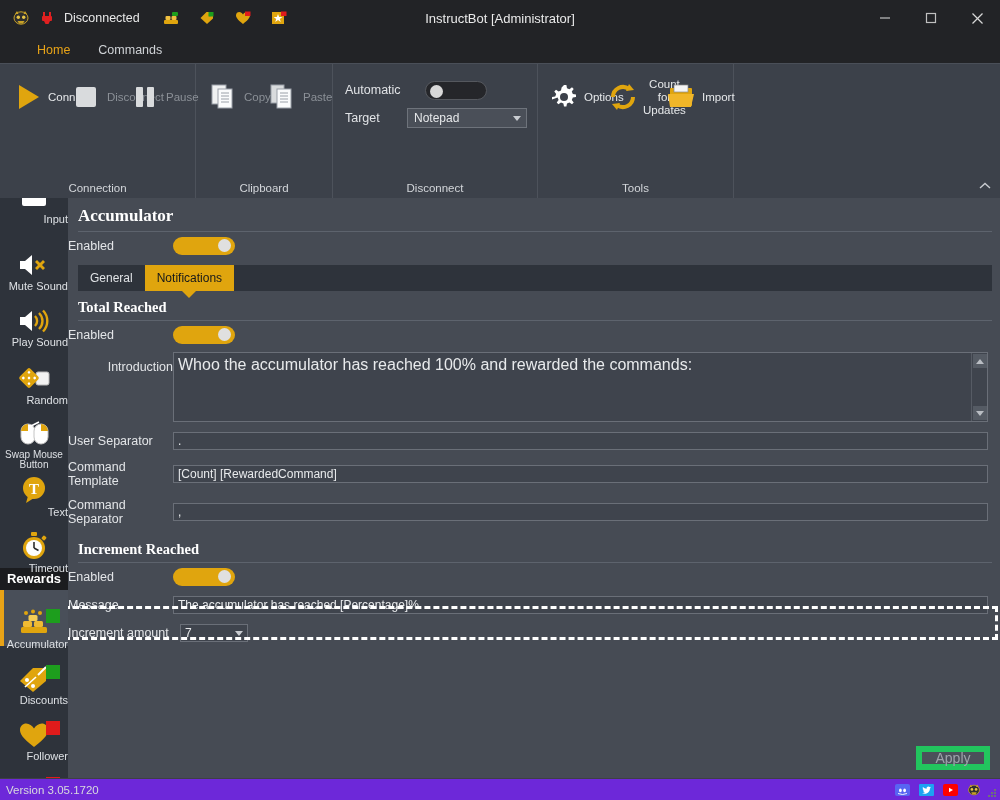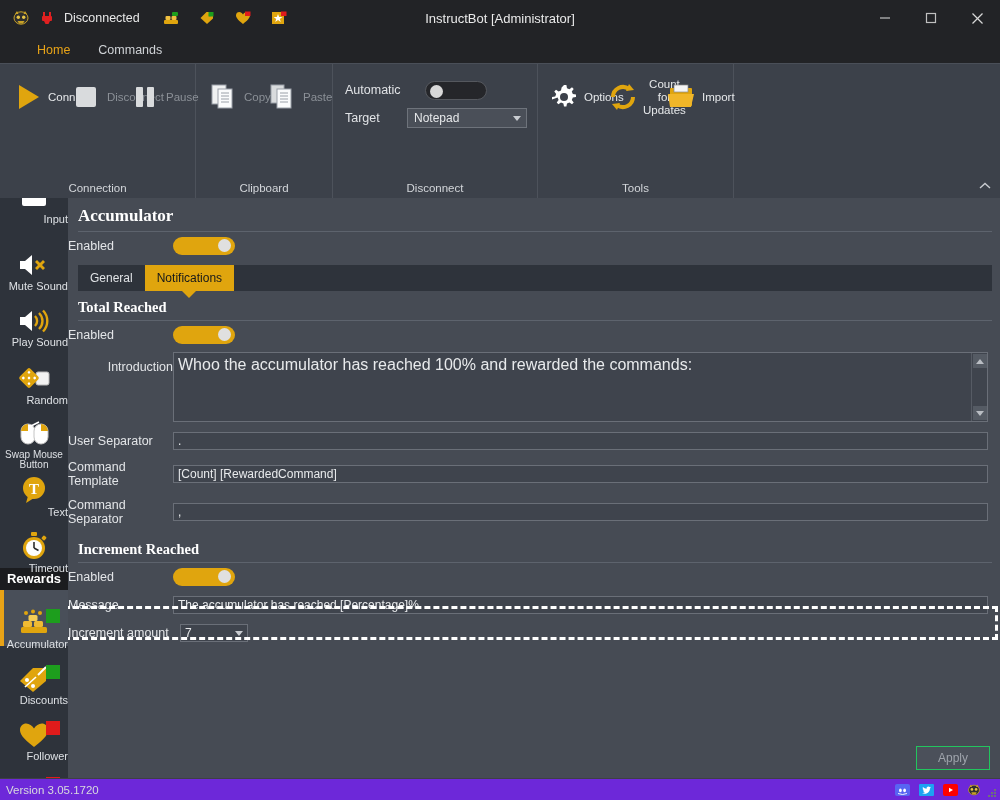--- a/index.html
+++ b/index.html
@@ -238,22 +238,22 @@
     position: absolute;
     border: 3px dashed #ffffff;
     pointer-events: none;
   }
 
   .apply-wrap {
     position: absolute; right: 10px; bottom: 8px;
   }
   .apply-btn {
     width: 74px; height: 24px;
-    background: #4b505a; border: 1px solid #22c55e;
-    color: #9ea3ab; font-size: 12px;
+    background: #4b505a; border: 6px solid #22c55e;
+    color: #9ea3ab; font-size: 14px;
     display: flex; align-items: center; justify-content: center;
   }
 
   
   .statusbar {
     height: 22px; flex: 0 0 22px;
     background: #6d28d9;
     border-top: 1px solid #3f4046;
     display: flex; align-items: center;
     padding: 0 8px 0 6px;

